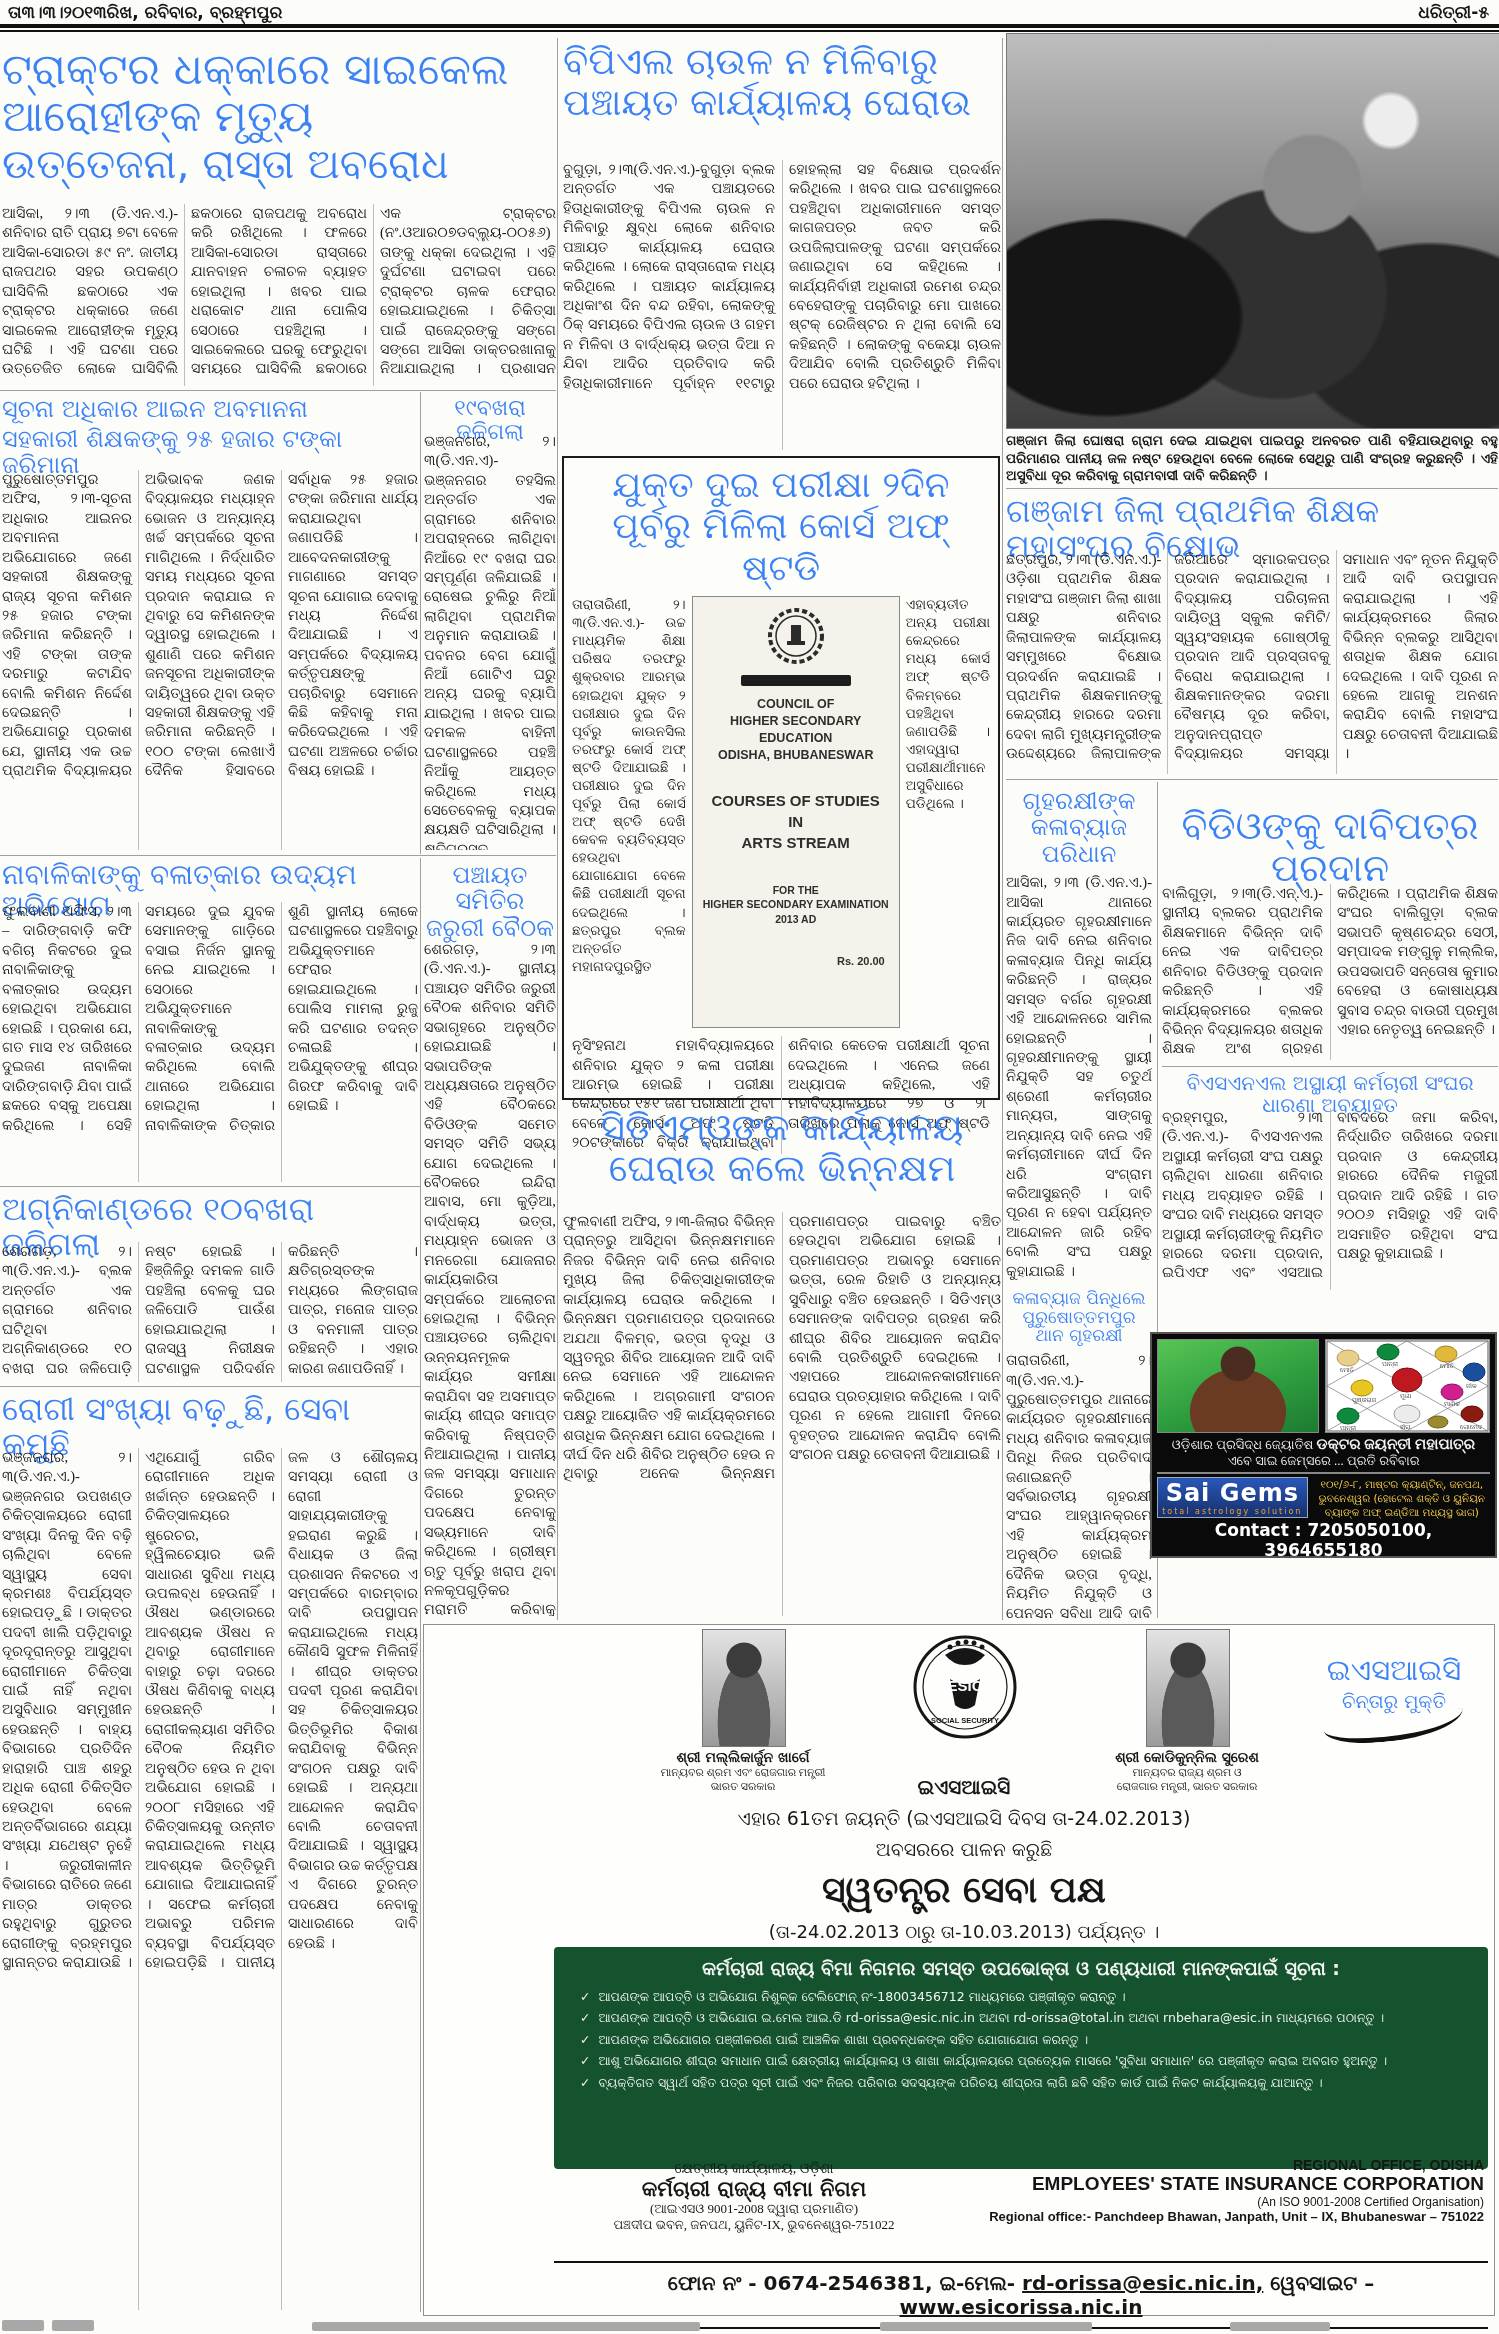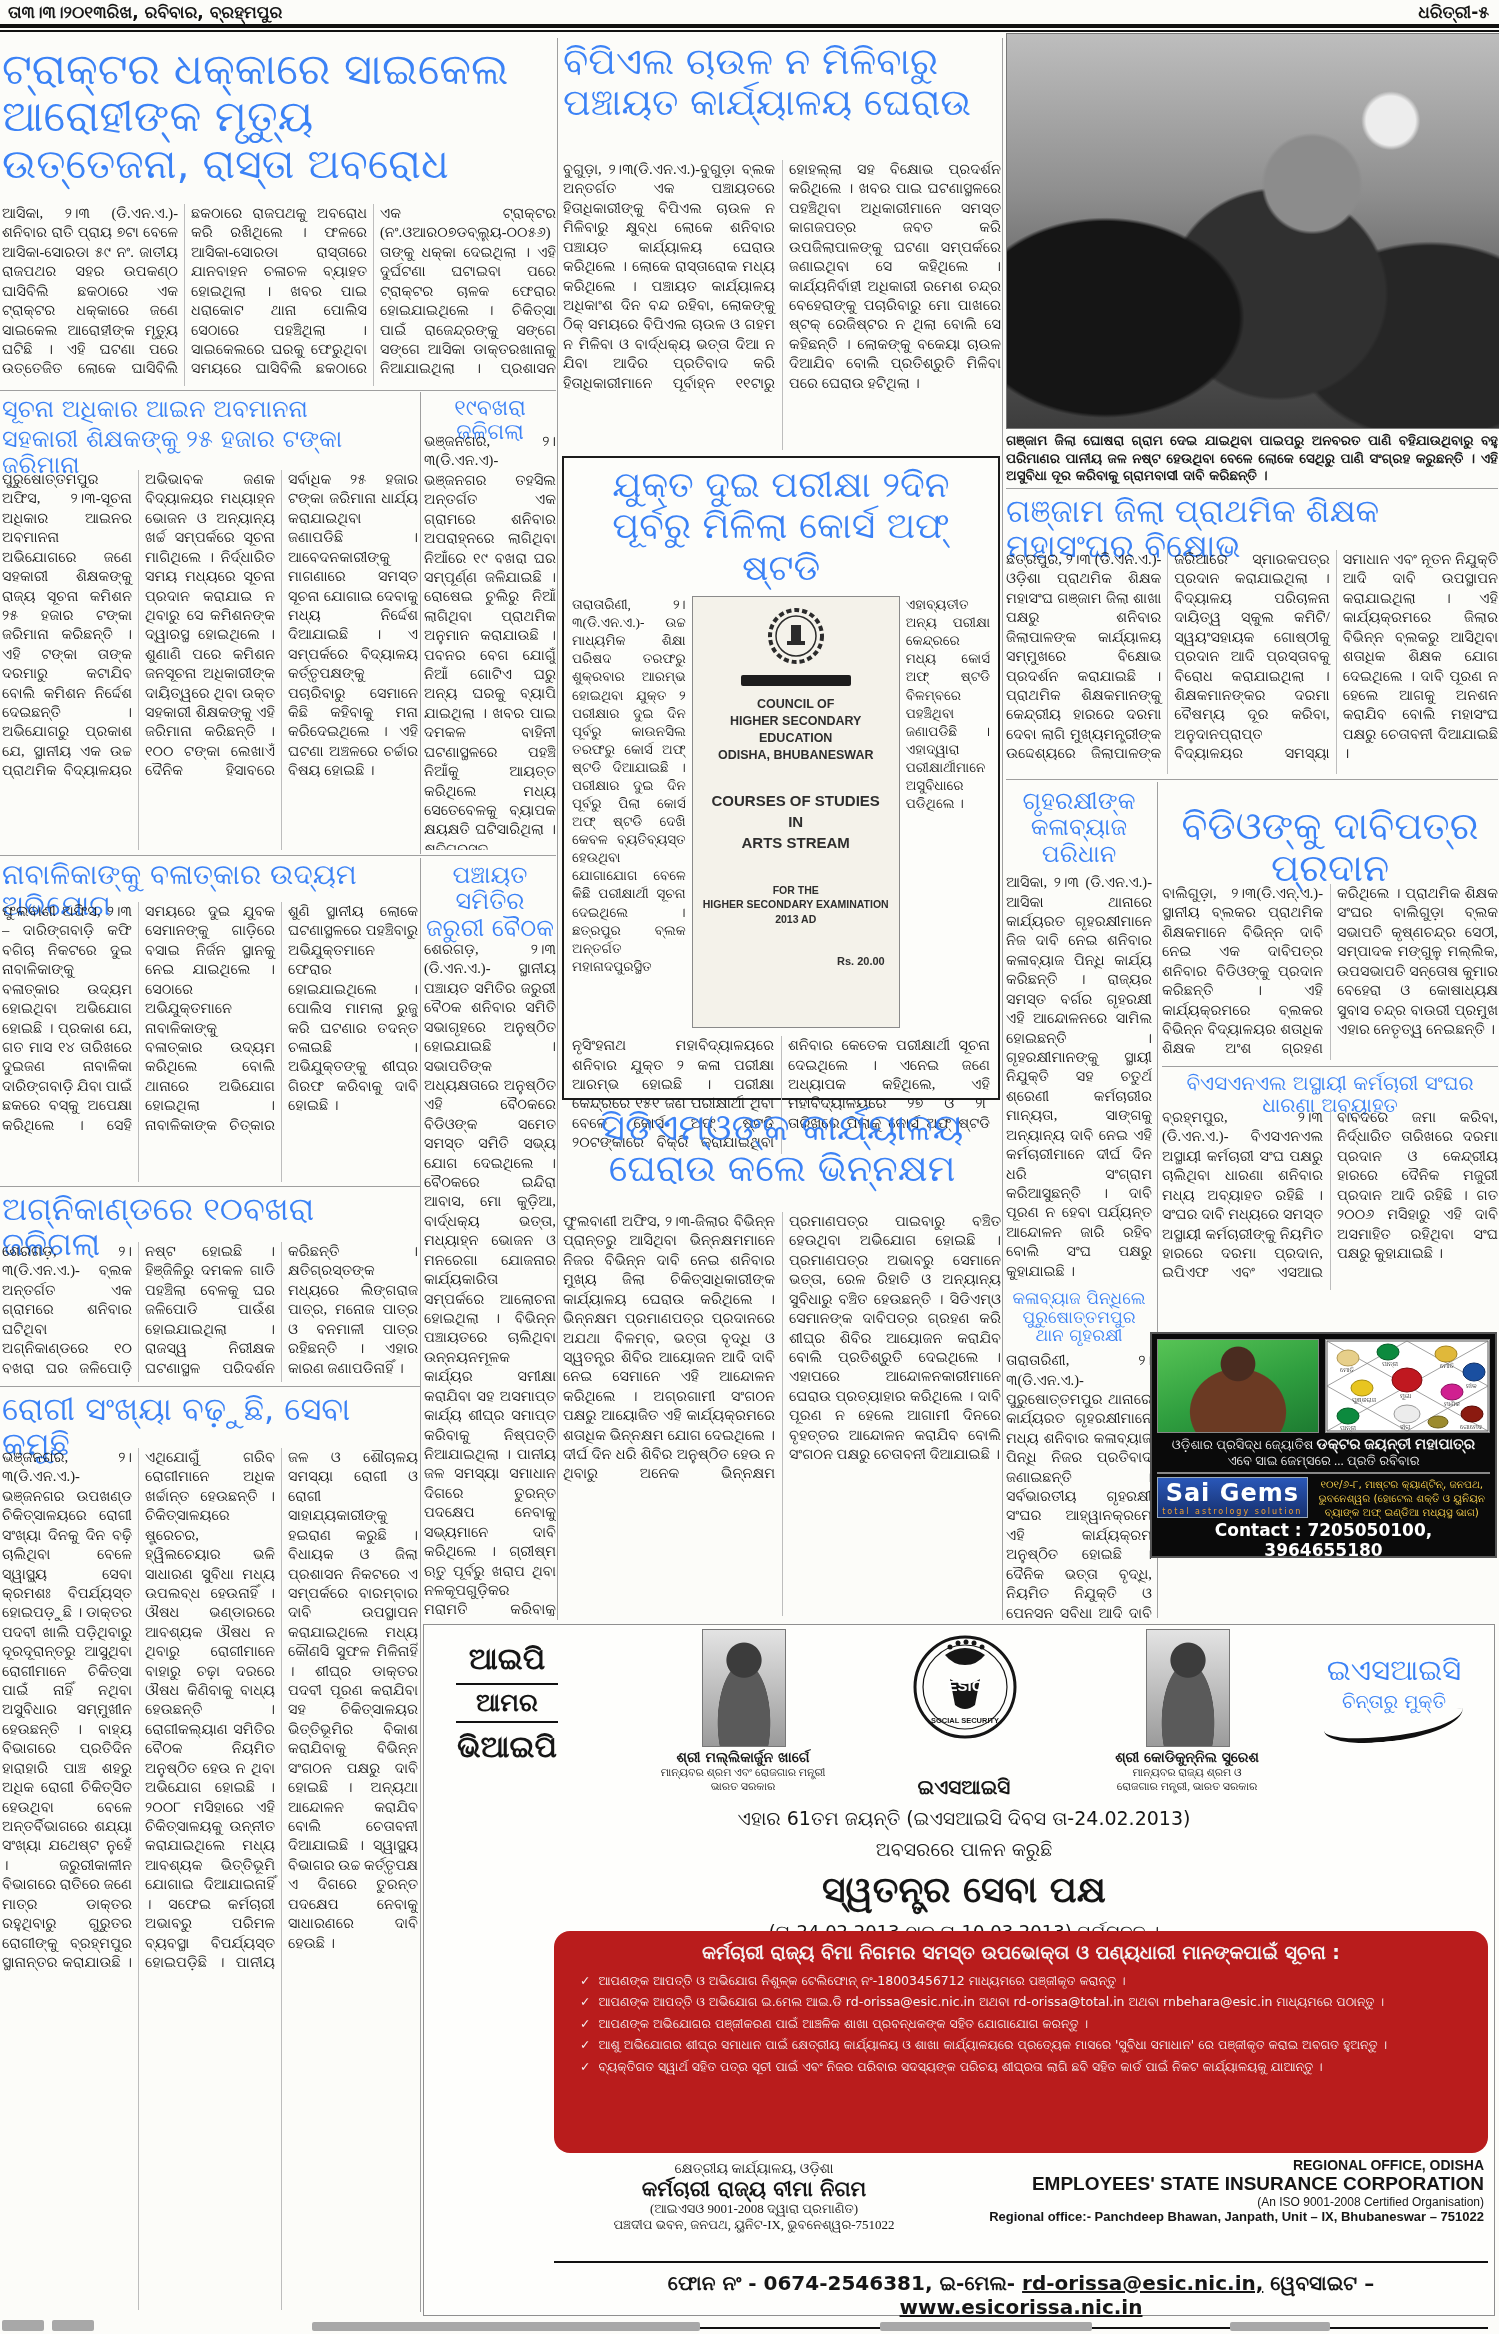--- a/index.html
+++ b/index.html
@@ -58,21 +58,21 @@
   .esic-ad{border:1px solid #8f8f8f;background:#fefefc;}
   .ip-word{font-family:"DejaVu Sans",sans-serif;font-weight:700;text-align:center;}
   .portrait{background:
      radial-gradient(circle at 50% 26%, #3c3c3c 0 18%, rgba(0,0,0,0) 19%),
      radial-gradient(ellipse at 50% 80%, #5a5a5a 0 45%, rgba(0,0,0,0) 46%),
      linear-gradient(180deg,#e3e3e3,#9b9b9b);
      border:1px solid #777;}
   .min-name{font-family:"DejaVu Sans",sans-serif;font-weight:700;font-size:14px;text-align:center;}
   .min-title{font-size:11px;text-align:center;line-height:1.25;}
   .esic-center{text-align:center;font-family:"DejaVu Sans",sans-serif;}
-  .notice-box{background:#b91c1c;color:#f4f4f4;border-radius:16px;font-family:"DejaVu Sans",sans-serif;}
+  .notice-box{background:#14532d;color:#f4f4f4;border-radius:4px;font-family:"DejaVu Sans",sans-serif;margin-top:16px;}
   .notice-head{font-weight:700;font-size:19px;text-align:center;padding:10px 8px 6px 8px;}
   .notice-bullet{font-size:12.5px;line-height:1.55;display:flex;gap:8px;padding:1px 26px;}
   .tick{flex:0 0 auto;}
   .office-od{text-align:center;}
   .office-en{text-align:right;font-family:"Liberation Sans",sans-serif;}
   .contact-bar{border-top:2px solid #111;border-bottom:2px solid #111;
       font-family:"DejaVu Sans",sans-serif;font-weight:700;font-size:20px;text-align:center;}
   .u{text-decoration:underline;}
   .swoosh{width:140px;height:22px;border-bottom:5px solid #111;border-radius:0 0 90px 60px / 0 0 30px 18px;transform:rotate(-5deg);}
   .scroll-seg{position:absolute;background:#a8a8a8;border-radius:2px;}
@@ -226,25 +226,20 @@
         <div class="tg">total astrology solution</div>
       </div>
       <div class="sg-addr" style="width:178px;">୧୦୧/୬-୮, ମାଷ୍ଟର କ୍ୟାଣ୍ଟିନ୍, ଜନପଥ, ଭୁବନେଶ୍ୱର (ହୋଟେଲ ଶକ୍ତି ଓ ୟୁନିୟନ ବ୍ୟାଙ୍କ ଅଫ୍ ଇଣ୍ଡିଆ ମଧ୍ୟସ୍ଥ ଭାଗ)</div>
     </div>
     <div class="sg-contact">Contact : 7205050100, 3964655180</div>
 
   </div>
 
   <div class="abs esic-ad" style="left:423px;top:1624px;width:1072px;height:692px;box-sizing:border-box;">
 
-    <div class="abs" style="left:18px;top:16px;width:130px;">
-      <div class="ip-word" style="font-size:30px;">ଆଇପି</div>
-      <div class="ip-word" style="font-size:25px;border-top:2px solid #111;border-bottom:2px solid #111;margin:6px 14px;padding:3px 0;">ଆମର</div>
-      <div class="ip-word" style="font-size:30px;">ଭିଆଇପି</div>
-    </div>
 
     <div class="abs portrait" style="left:278px;top:4px;width:82px;height:116px;"></div>
     <div class="abs" style="left:190px;top:124px;width:258px;">
       <div class="min-name">ଶ୍ରୀ ମଲ୍ଲିକାର୍ଜୁନ ଖାର୍ଗେ</div>
       <div class="min-title">ମାନ୍ୟବର ଶ୍ରମ ଏବଂ ରୋଜଗାର ମନ୍ତ୍ରୀ</div>
       <div class="min-title">ଭାରତ ସରକାର</div>
     </div>
 
     <div class="abs" style="left:486px;top:2px;width:110px;height:128px;">
       <svg width="110" height="128" viewBox="0 0 110 128">

